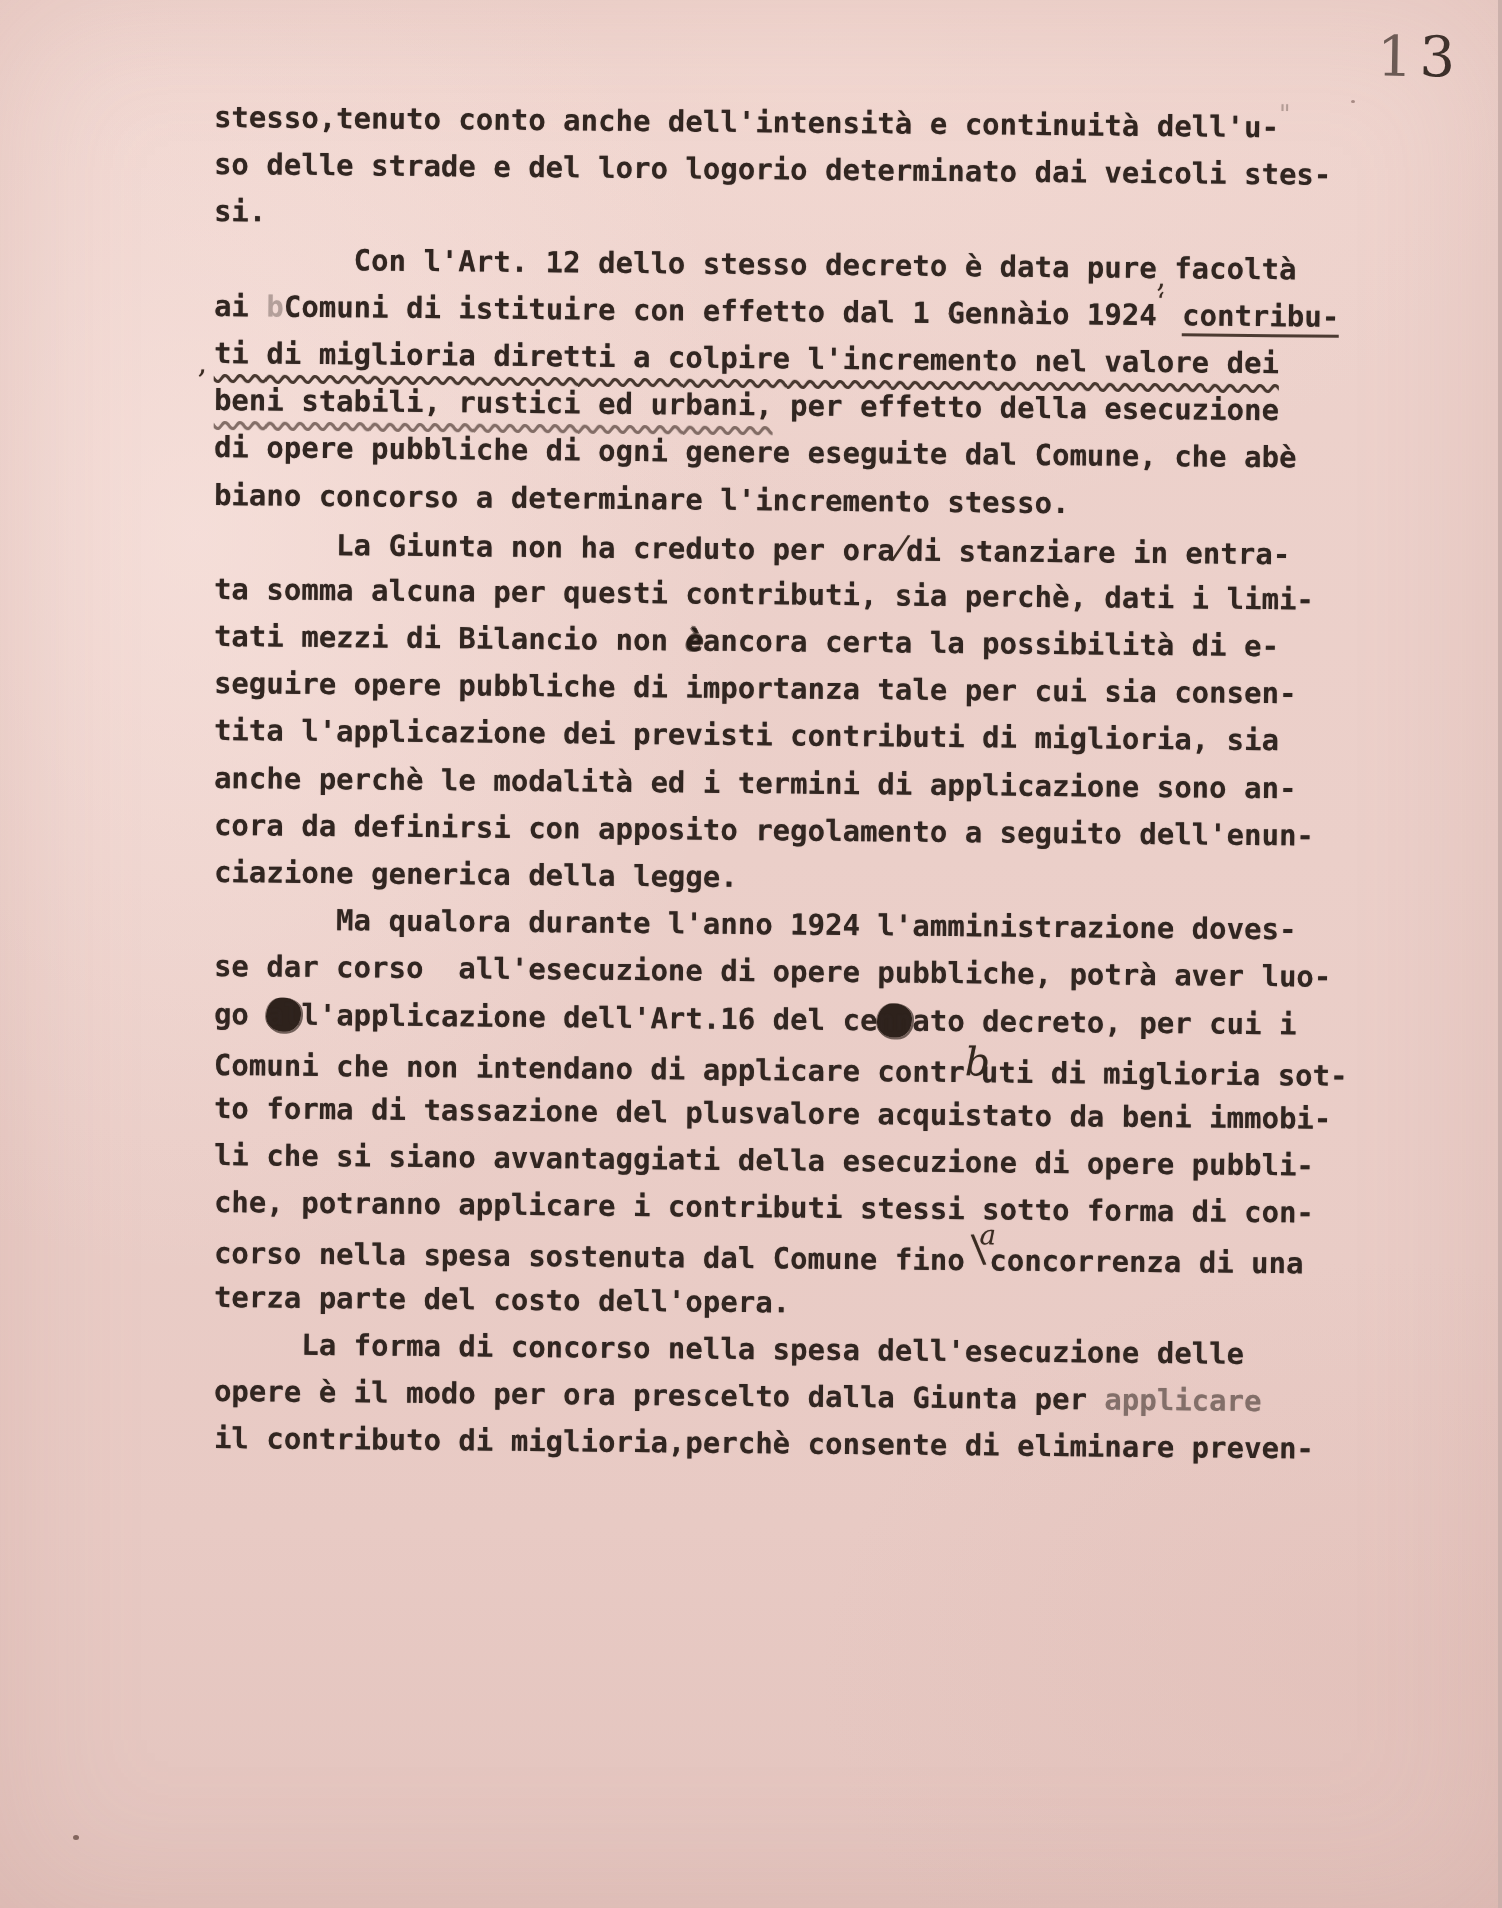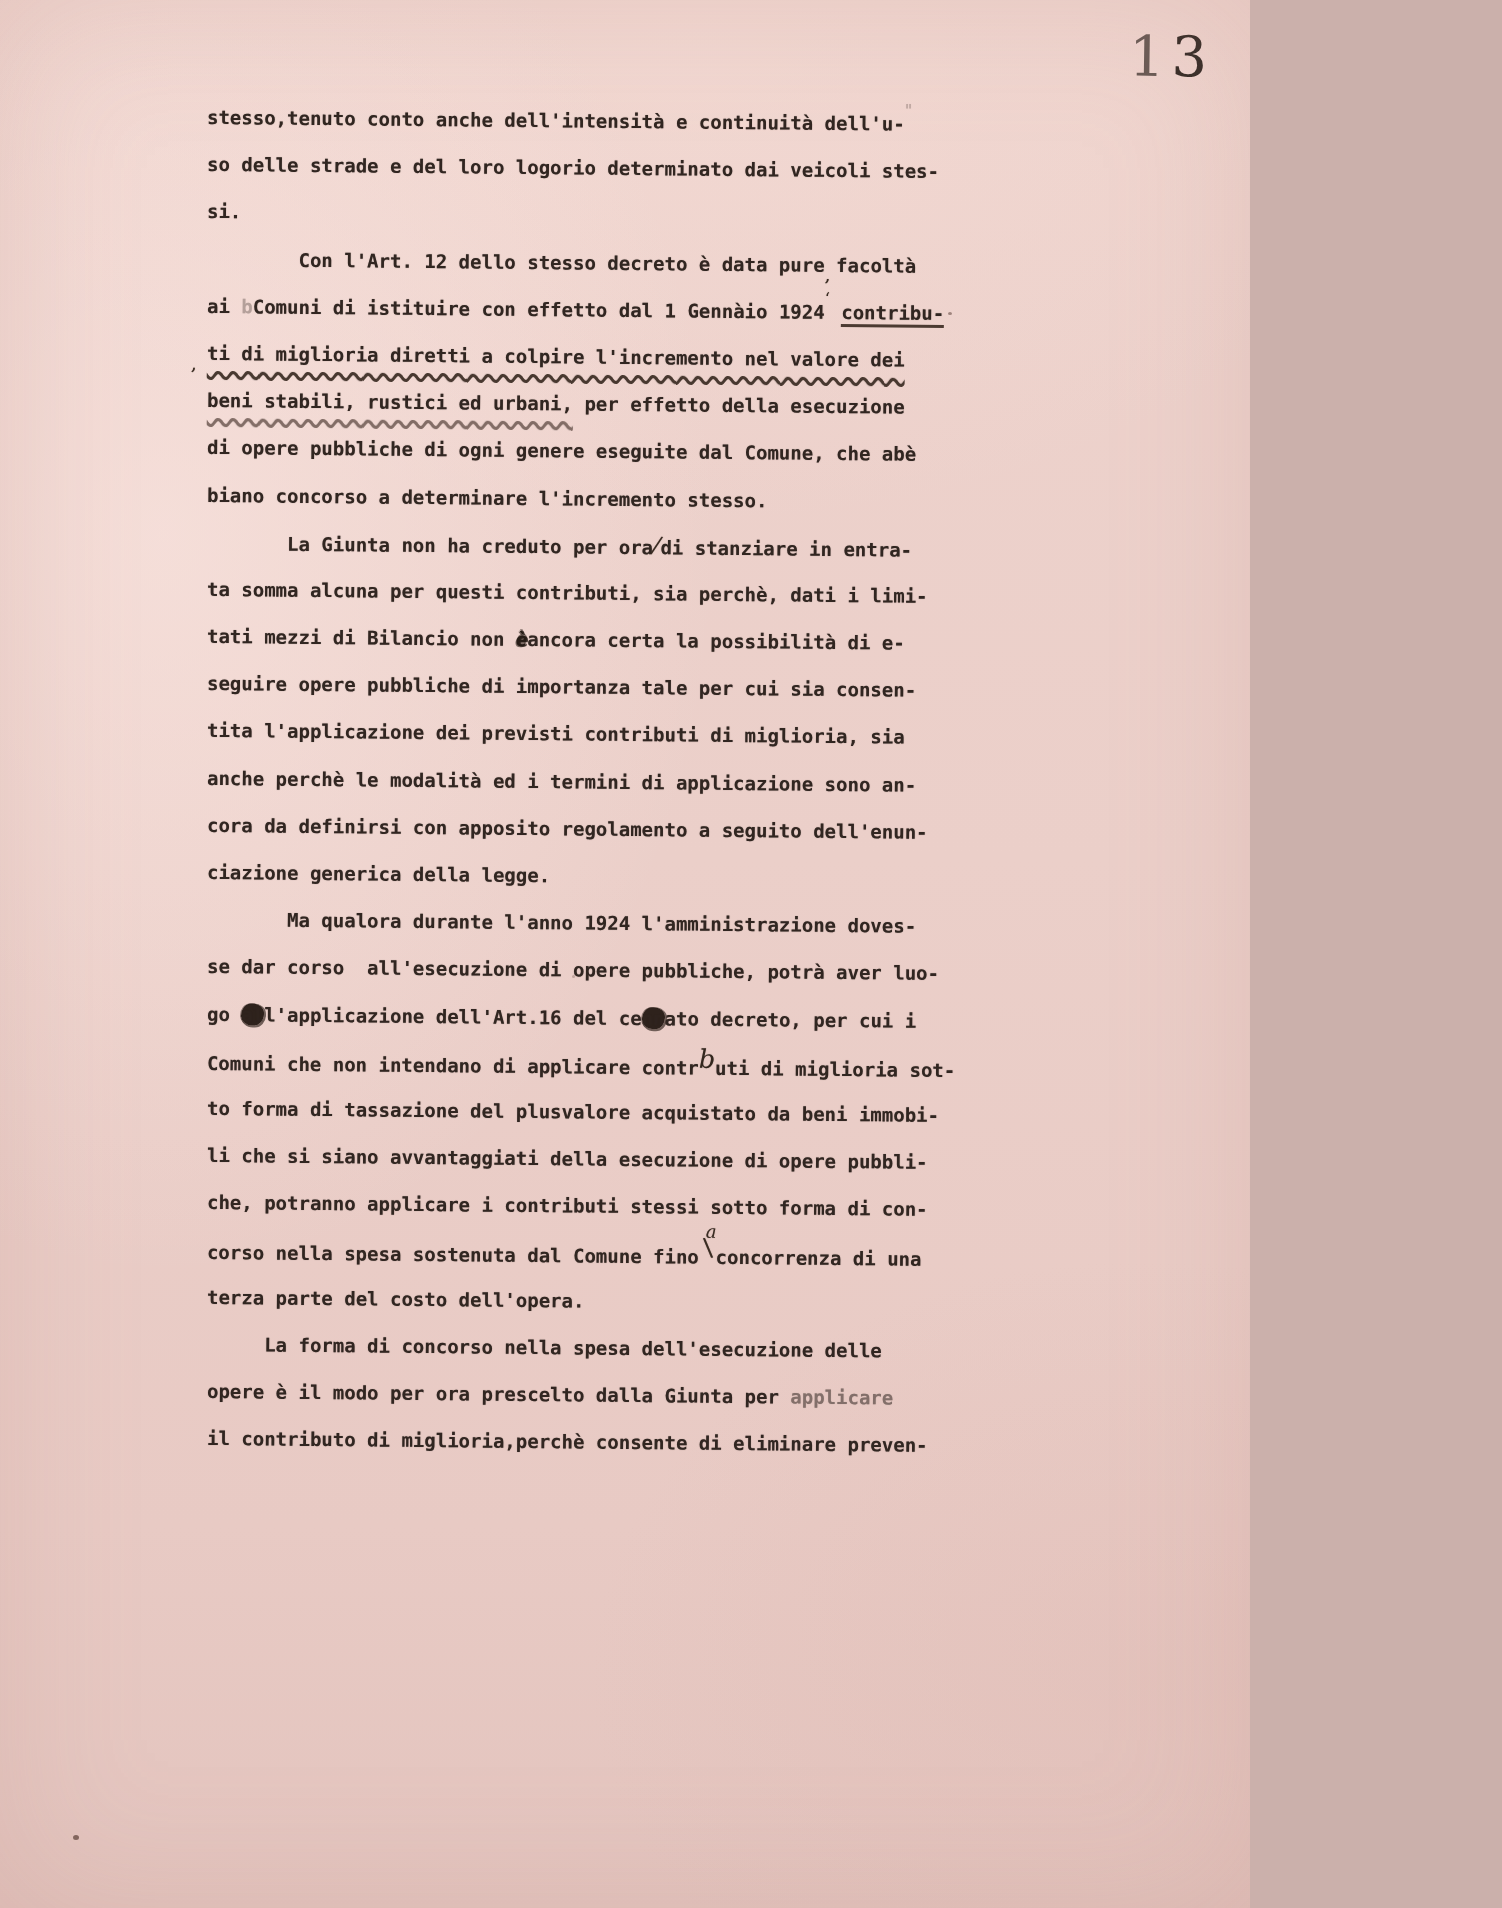--- a/index.html
+++ b/index.html
@@ -1,18 +1,18 @@
 <!DOCTYPE html>
 <html><head>
 <meta charset="utf-8">
 <style>
   html,body{margin:0;padding:0;background:#cbb0ab;}
   .page{
     position:relative;
-    width:1250px;height:1908px;
+    width:1498px;height:1908px;
     overflow:hidden;
     background:
       radial-gradient(900px 1200px at 13% 28%, rgba(252,233,228,.55), rgba(252,233,228,0) 62%),
       radial-gradient(1100px 700px at 55% 2%, rgba(247,223,216,.45), rgba(247,223,216,0) 70%),
       radial-gradient(800px 600px at 92% 88%, rgba(223,186,179,.40), rgba(223,186,179,0) 70%),
       linear-gradient(180deg,#eed3cd 0%,#ebcfc9 45%,#e8cac4 80%,#e3c4be 100%);
     font-family:"DejaVu Sans Mono","Liberation Mono",monospace;
   }
   .page::after{
     content:"";position:absolute;inset:0;pointer-events:none;
@@ -20,22 +20,22 @@
   }
   .page-number{
     position:absolute;top:24px;right:36px;
     font-family:"DejaVu Serif","Liberation Serif",serif;
     font-size:56px;color:#241c17;letter-spacing:7px;
     transform:rotate(.8deg);
     opacity:.92;
   }
   .page-number::first-letter{opacity:.72;}
   .text-body{
-    position:absolute;left:207px;top:94px;width:1240px;
-    font-size:19px;font-weight:700;color:#312621;
+    position:absolute;left:214px;top:94px;width:1240px;
+    font-size:29px;font-weight:700;color:#312621;
     text-shadow:0 0 1px rgba(49,38,33,.45);
   }
   .line{
     position:relative;height:47.2px;line-height:47.2px;
     white-space:pre;
     transform:rotate(.55deg);transform-origin:0 50%;
   }
   
   .underline{border-bottom:3px solid rgba(58,42,33,.9);padding-bottom:1px;}
   .underline-wavy{

